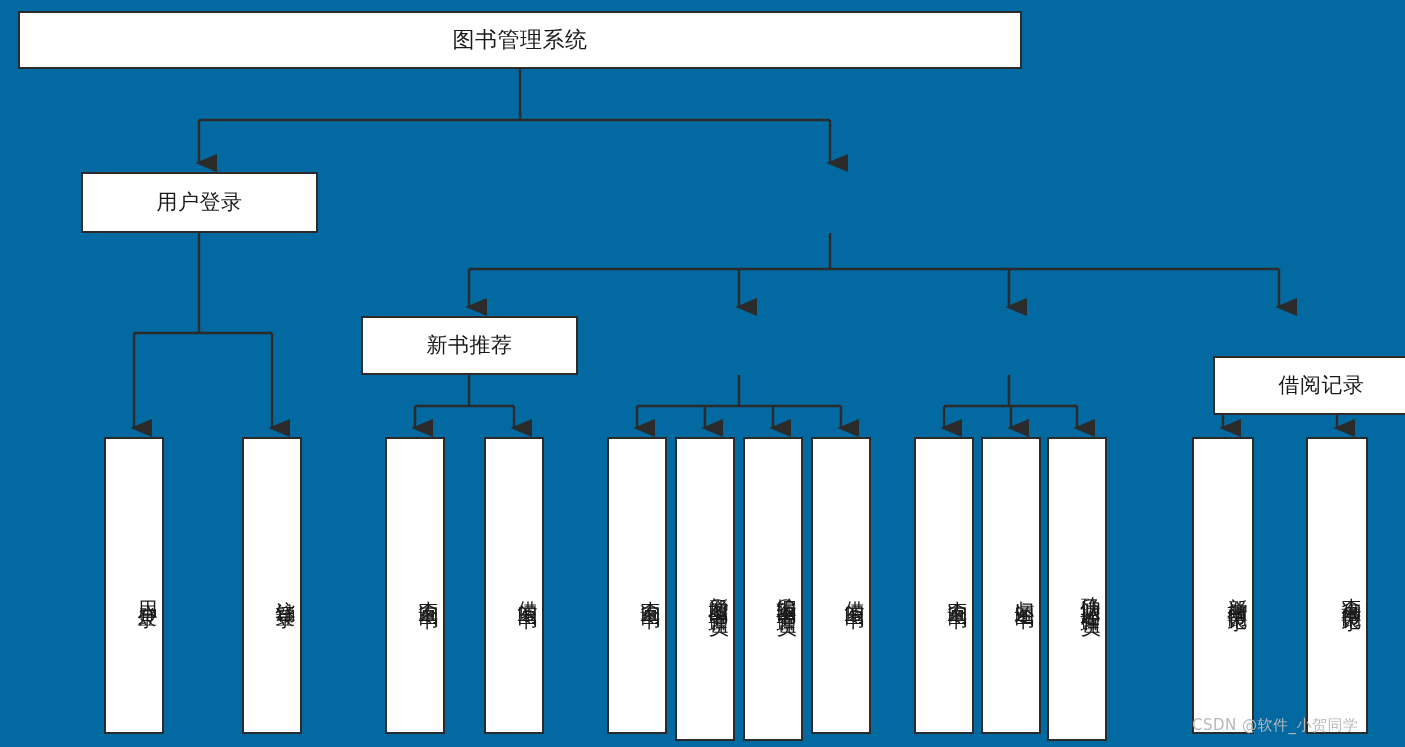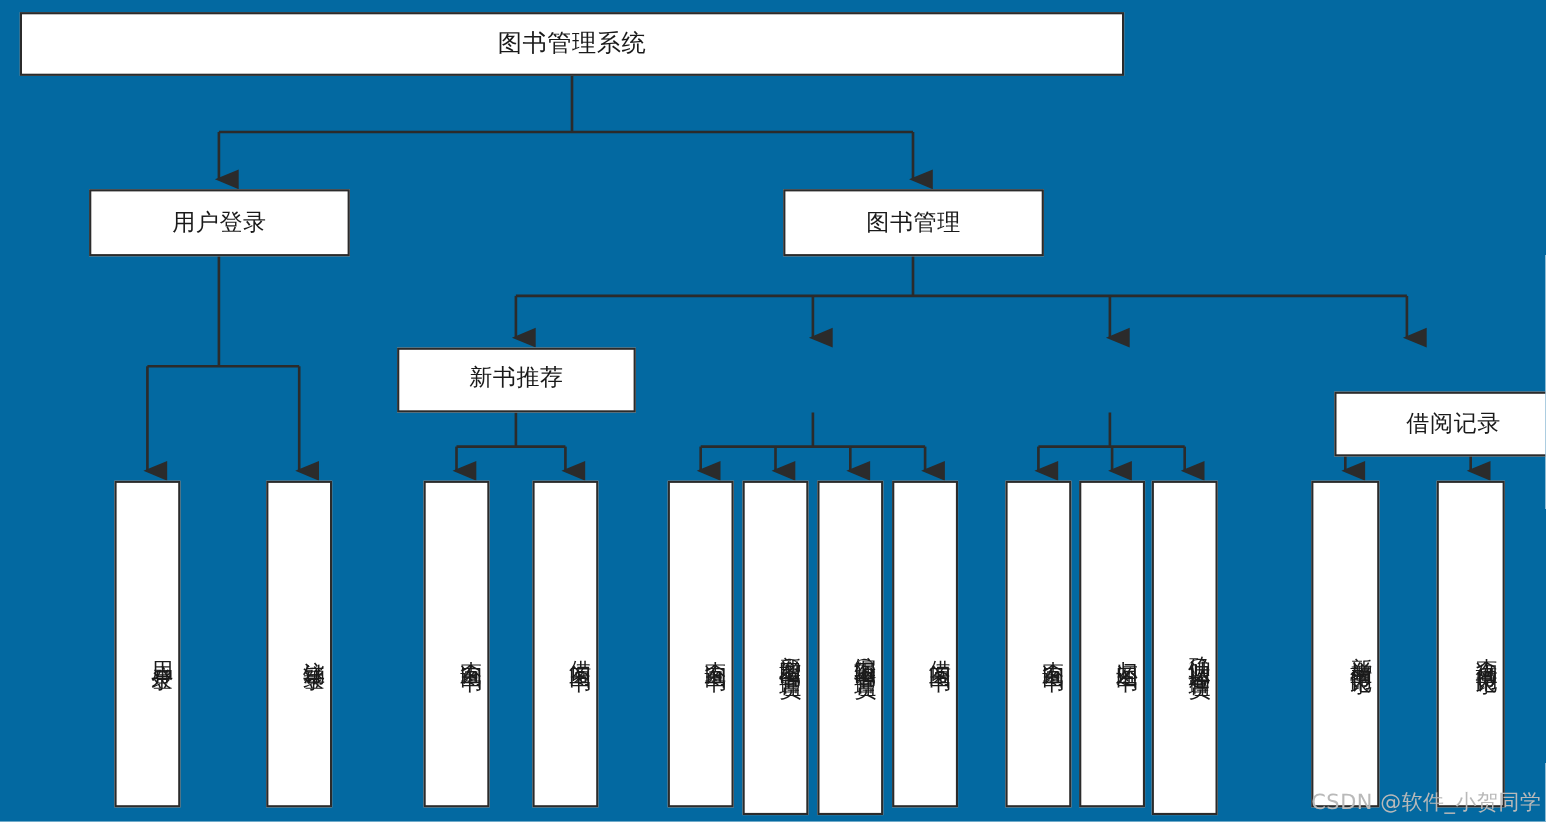--- a/index.html
+++ b/index.html
@@ -56,21 +56,21 @@
     padding-top: 10px;
     white-space: nowrap;
   }
   .node.v > span {
     writing-mode: vertical-rl;
     text-orientation: upright;
     display: block;
   }
   .watermark {
     position: absolute;
-    font-size: 19px;
+    font-size: 15px;
     color: #b9b9b9;
     letter-spacing: 0.5px;
     white-space: nowrap;
     font-family: "DejaVu Sans", "Liberation Sans", sans-serif;
   }
 </style>
 </head>
 <body>
 
 <div id="canvas">
@@ -128,25 +128,22 @@
     </g>
   </svg>
 
   <div class="node h root" style="left:18px; top:11px; width:1004px; height:58px;">
     <span>图书管理系统</span>
   </div>
 
   <div class="node h" style="left:81px; top:172px; width:237px; height:61px;">
     <span>用户登录</span>
   </div>
-  <div class="node h" style="left:712px; top:172px; width:237px; height:61px;">
-    <span>图书管理</span>
-  </div>
 
-  <div class="node h" style="left:361px; top:316px; width:217px; height:59px;font-family:Liberation Mono, monospace;">
+  <div class="node h" style="left:361px; top:316px; width:217px; height:59px;">
     <span>新书推荐</span>
   </div>
   <div class="node h" style="left:1213px; top:316px; width:217px; height:59px;margin-top:40px;">
     <span>借阅记录</span>
   </div>
 
   <div class="node v" style="left:104px; top:437px; width:60px; height:297px;">
     <span>用户登录</span>
   </div>
   <div class="node v" style="left:242px; top:437px; width:60px; height:297px;">

